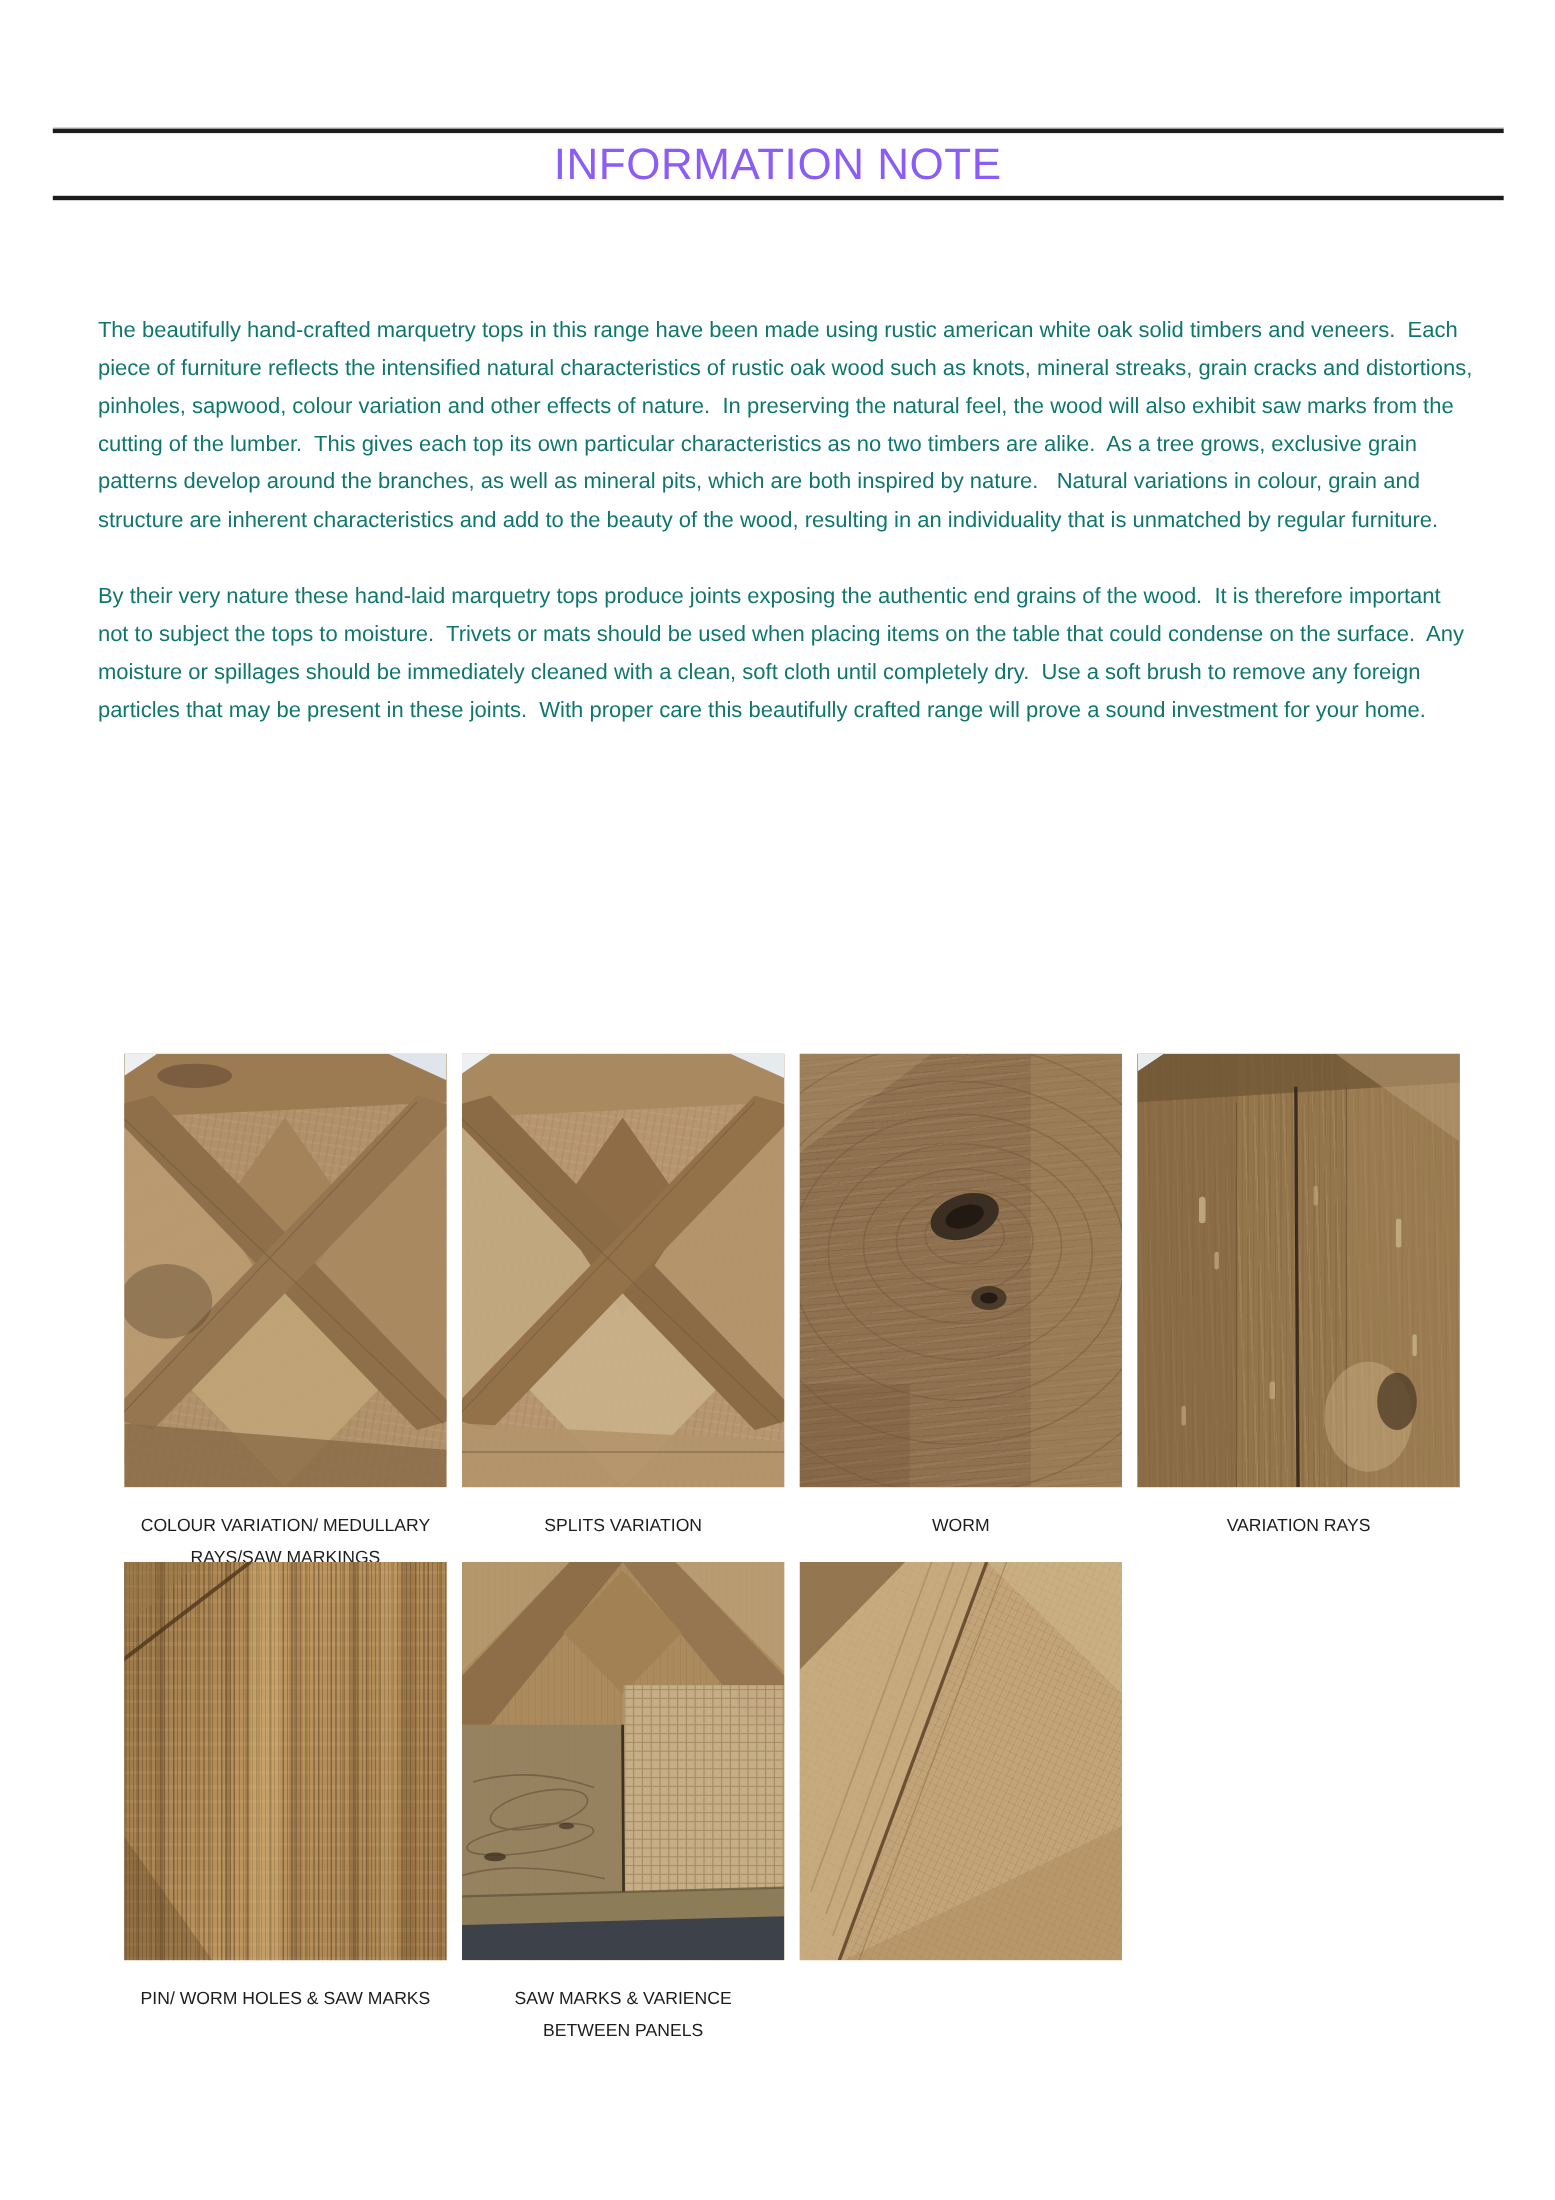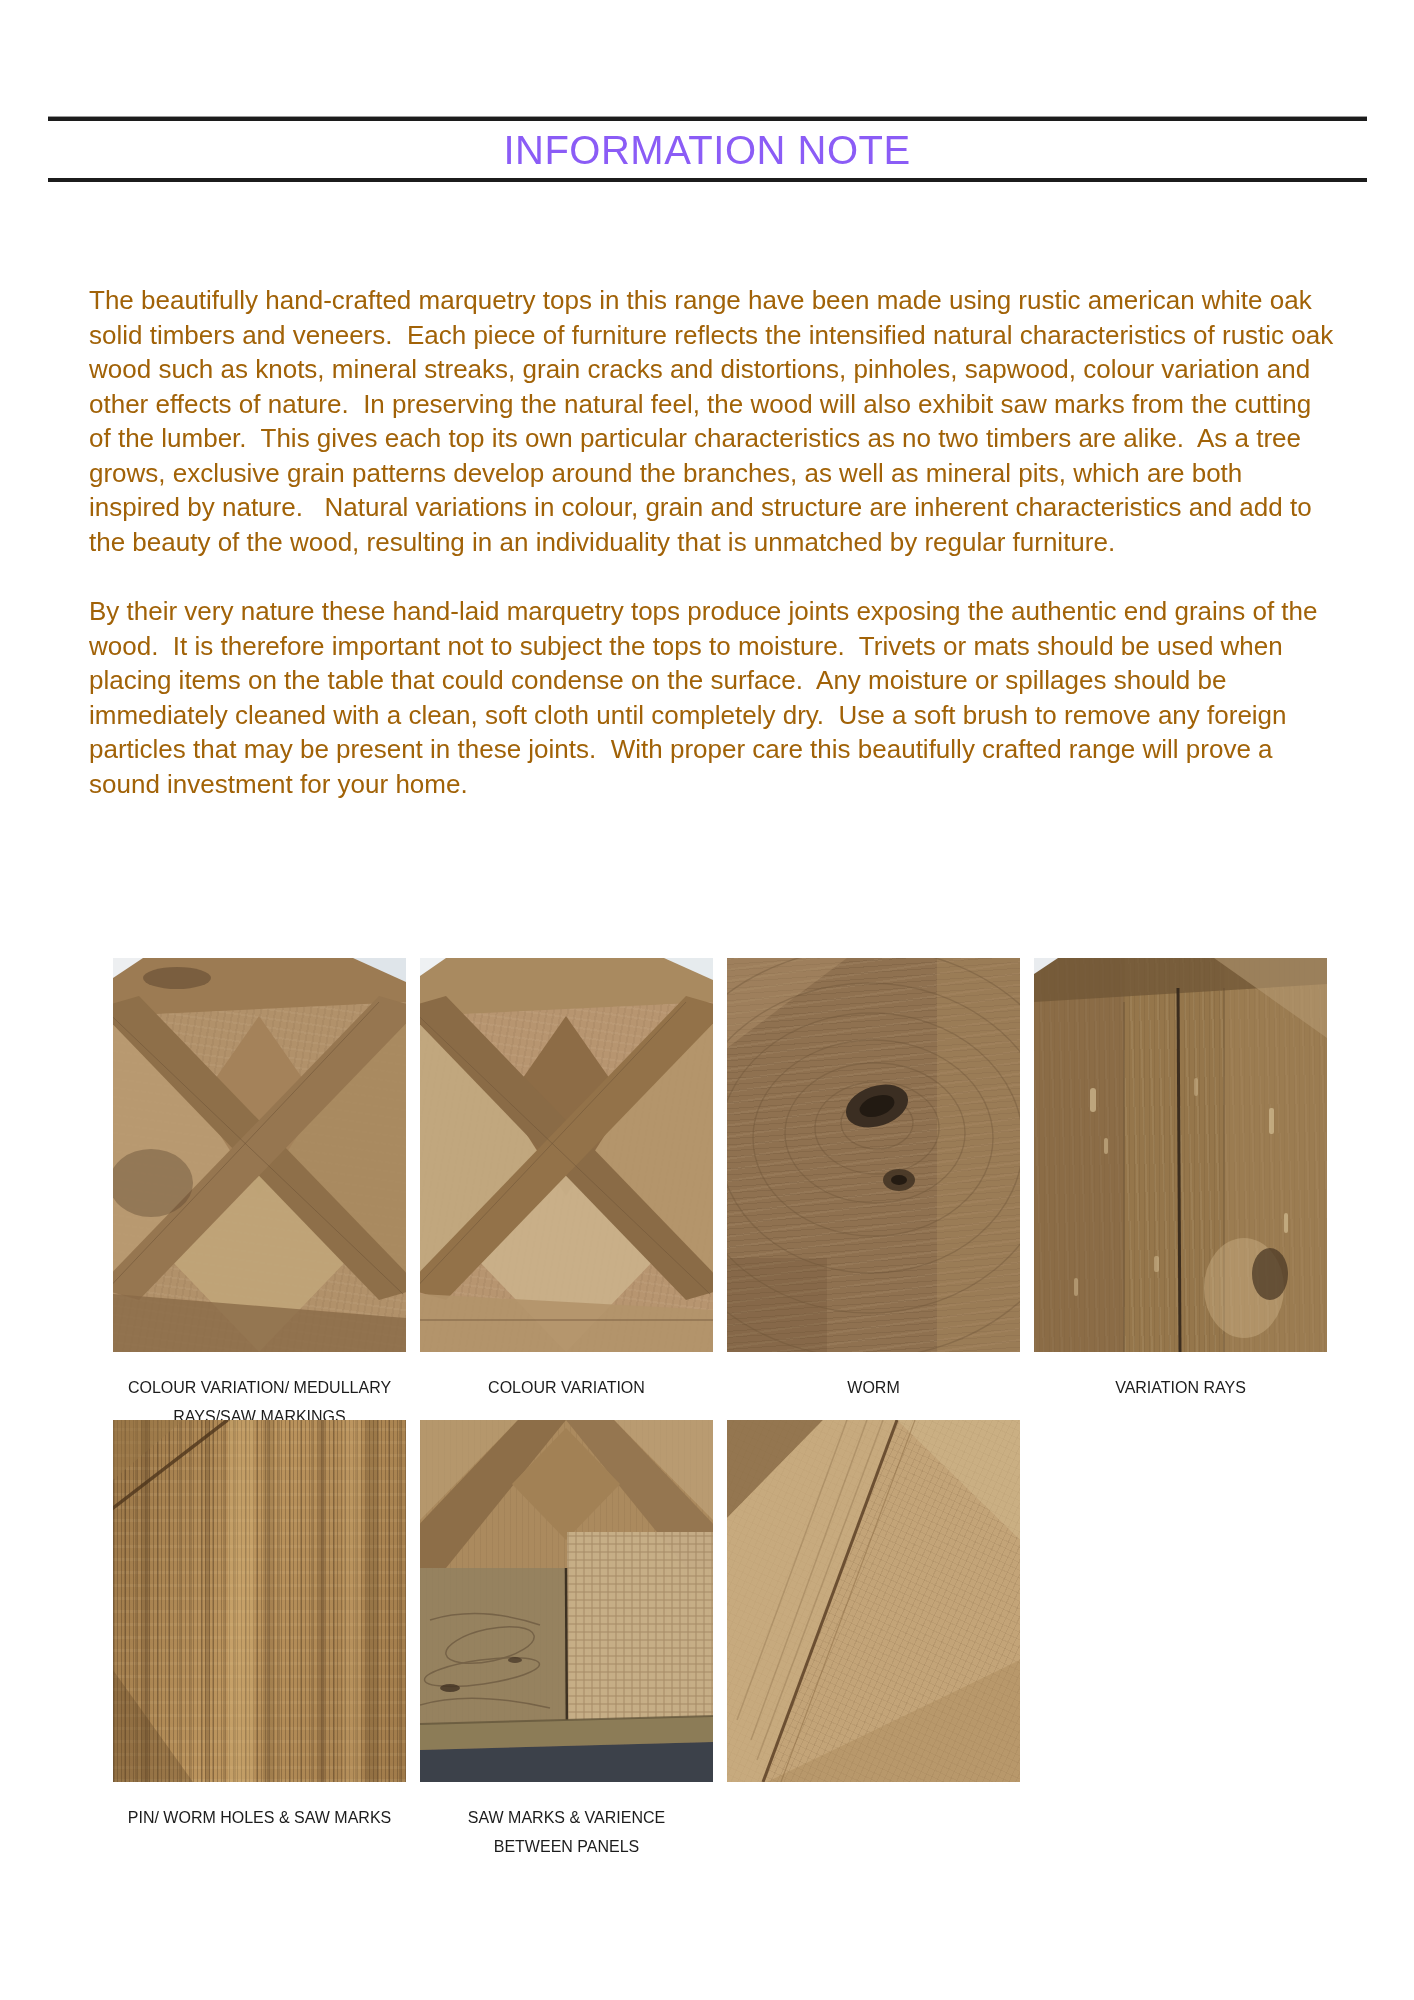--- a/index.html
+++ b/index.html
@@ -33,23 +33,23 @@
   .rule-bottom {
     position: absolute;
     left: 48px; top: 178px;
     width: 1319px; height: 4px;
     background: #1c1c1c;
   }
   .body-copy {
     position: absolute;
     left: 89px; top: 283px;
     width: 1250px;
-    font-size: 26px;
+    font-size: 20px;
     line-height: 34.5px;
-    color: #a16207;
+    color: #0f766e;
   }
   .body-copy p { margin: 0 0 35px 0; white-space: pre-wrap; }
 
   .figure-row {
     position: absolute;
     left: 113px;
     display: flex;
     gap: 14px;
   }
   .figure-row.row1 { top: 958px; }
@@ -160,21 +160,21 @@
           <polygon points="293,58 160,190 293,330" fill="#b4956a" opacity="0.9"></polygon>
           <polygon points="146,58 206,144 146,238 86,144" fill="#8d6c46"></polygon>
           <polygon points="146,190 236,300 146,394 56,300" fill="#c9b089" opacity="0.95"></polygon>
           <polygon points="-16,50 26,38 308,330 266,342" fill="#8a6b46"></polygon>
           <polygon points="266,38 308,50 26,342 -16,330" fill="#937249"></polygon>
           <path d="M-16,44 L290,336 M266,44 L-10,336" stroke="#6d5438" stroke-width="1" opacity="0.5" fill="none"></path>
           <polygon points="0,336 293,352 293,394 0,394" fill="#b2936a" opacity="0.9"></polygon>
           <path d="M0,362 H293" stroke="#6d5438" stroke-width="1.5" opacity="0.5" fill="none"></path>
         </svg>
       </div>
-      <div class="caption">COLOUR VARIATION</div>
+      <div class="caption">SPLITS VARIATION</div>
     </div>
 
     <div class="figure">
       <div class="photo tex-knots" style="background-color: rgb(143, 113, 80);">
         <svg viewBox="0 0 293 394" preserveAspectRatio="none">
           <polygon points="0,0 120,0 0,90" fill="#bb9c72" opacity="0.35"></polygon>
           <rect x="210" y="0" width="83" height="394" fill="#b59468" opacity="0.3"></rect>
           <g fill="none" stroke="#6e5539" opacity="0.4" stroke-width="1.4">
             <ellipse cx="150" cy="165" rx="36" ry="26"></ellipse>
             <ellipse cx="150" cy="170" rx="62" ry="46"></ellipse>

